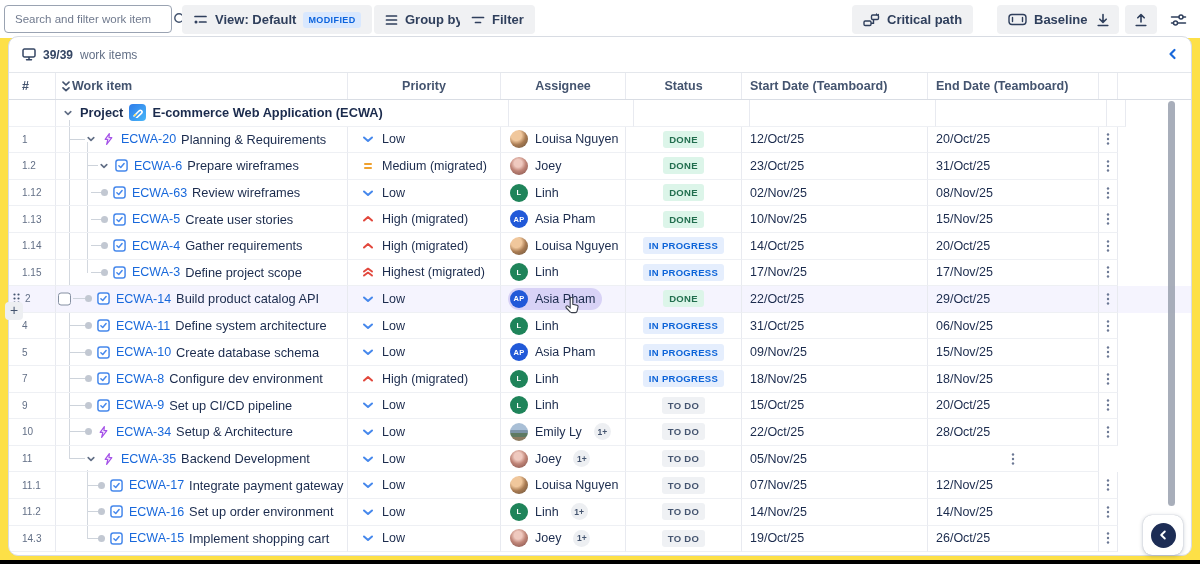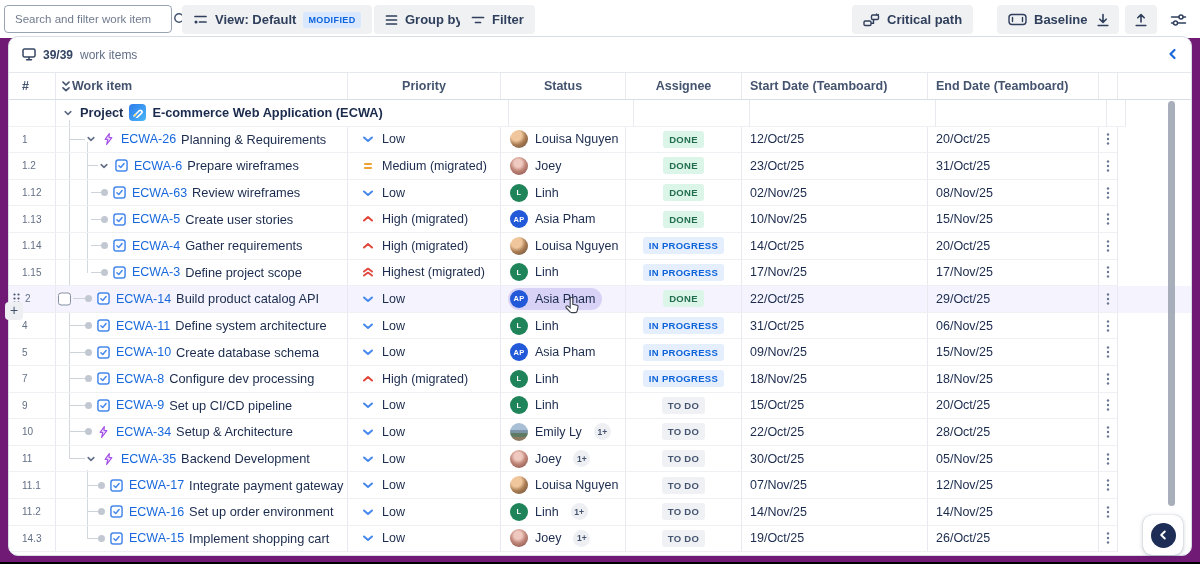--- a/index.html
+++ b/index.html
@@ -1,18 +1,18 @@
 <!DOCTYPE html>
 <html><head>
 <meta charset="utf-8">
 <style>
   * { margin:0; padding:0; box-sizing:border-box; }
   html,body { width:1200px; height:564px; background:#fff; overflow:hidden;
     font-family:"Liberation Sans","DejaVu Sans",sans-serif; }
-  .page { position:relative; width:1200px; height:564px; background:#701a75; border-bottom:2px solid #000000; }
+  .page { position:relative; width:1200px; height:564px; background:#fde047; border-bottom:4px solid #000000; }
 
   
   .toolbar { position:absolute; top:0; left:0; width:1200px; height:38px; background:#fff; }
   .searchbox { position:absolute; left:4px; top:5px; width:168px; height:28px; border:1px solid #9AA3B2;
     border-radius:4px; background:#fff; display:flex; align-items:center; }
   .searchbox input { border:none; outline:none; flex:1; height:100%; padding:0 4px 0 10px;
     font-size:11.5px; color:#44546F; font-family:inherit; background:transparent; }
   .searchbox input::placeholder { color:#707A8E; }
   .searchbox .sicon { margin-right:8px; display:flex; }
   .tbtn { position:absolute; top:5px; height:29px; display:inline-flex; align-items:center; gap:7px;
@@ -220,22 +220,22 @@
       <div class="th" style="padding-left:4px; gap:0">
         <span style="display:flex">
           <svg width="12" height="13" viewBox="0 0 12 13">
               <path d="M3 2.2 6 5l3-2.8" fill="none" stroke="#44546F" stroke-width="1.7" stroke-linecap="round" stroke-linejoin="round"></path>
               <path d="M3 7.8 6 10.6l3-2.8" fill="none" stroke="#44546F" stroke-width="1.7" stroke-linecap="round" stroke-linejoin="round"></path>
             </svg>
         </span>
         <span>Work item</span>
       </div>
       <div class="th tc">Priority</div>
+      <div class="th tc">Assignee</div>
       <div class="th tc">Status</div>
-      <div class="th tc">Assignee</div>
       <div class="th" style="padding-left:8px">Start Date (Teamboard)</div>
       <div class="th" style="padding-left:8px">End Date (Teamboard)</div>
       <div class="th"></div>
       <div class="th" style="border-right:none"></div>
     </div>
 
     <div class="tbody" id="tbody">
 
       <div class="vline" style="left:60px; top:20px; height:339px"></div>
       <div class="vline" style="left:78px; top:42px; height:131px"></div>
@@ -275,21 +275,21 @@
             <span class="expander" style="display:flex">
               <svg width="12" height="12" viewBox="0 0 12 12">
                 <path d="M3.2 4.6 6 7.4l2.8-2.8" fill="none" stroke="#626F86" stroke-width="1.6" stroke-linecap="round" stroke-linejoin="round"></path>
               </svg>
             </span>
             <span class="type-icon" style="display:flex">
               <svg width="13" height="14" viewBox="0 0 14 14">
                 <path d="M7.9 1.2 3.4 7.4h2.9L5 12.8l5.6-7.2H7.5z" fill="none" stroke="#A552E8" stroke-width="1.3" stroke-linejoin="round"></path>
               </svg>
             </span>
-            <a class="key">ECWA-26</a>
+            <a class="key">ECWA-20</a>
             <span class="summary">Planning &amp; Requirements</span>
           </div>
           <div class="cell c-priority">
             <span style="display:flex">
               <svg width="14" height="14" viewBox="0 0 14 14">
                 <path d="M3 5.5 7 9l4-3.5" fill="none" stroke="#4688EC" stroke-width="2" stroke-linecap="round" stroke-linejoin="round"></path>
               </svg>
             </span>
             <span class="plabel">Low</span>
           </div>
@@ -708,21 +708,21 @@
           <div class="cell c-work" style="padding-left:14px">
             <span class="conn" style="width:15px"></span>
             <span class="dot"></span>
             <span class="type-icon" style="display:flex">
               <svg width="13" height="13" viewBox="0 0 14 14">
                 <rect x="1" y="1" width="12" height="12" rx="2.5" fill="#fff" stroke="#4688EC" stroke-width="1.6"></rect>
                 <path d="M4.2 7.2 6.2 9.1l3.6-4.3" fill="none" stroke="#4688EC" stroke-width="1.6" stroke-linecap="round" stroke-linejoin="round"></path>
               </svg>
             </span>
             <a class="key">ECWA-8</a>
-            <span class="summary">Configure dev processing</span>
+            <span class="summary">Configure dev environment</span>
           </div>
           <div class="cell c-priority">
             <span style="display:flex">
               <svg width="14" height="14" viewBox="0 0 14 14">
                 <path d="M3 8.5 7 5l4 3.5" fill="none" stroke="#E2483D" stroke-width="2" stroke-linecap="round" stroke-linejoin="round"></path>
               </svg>
             </span>
             <span class="plabel">High (migrated)</span>
           </div>
           <div class="cell c-assignee">
@@ -869,21 +869,20 @@
           <div class="cell c-assignee">
             <span class="chip">
               <span class="avatar av-joey"></span>
               <span class="aname">Joey</span>
             </span>
             <span class="extra">1+</span>
           </div>
           <div class="cell tc" style="justify-content:center">
             <span class="badge b-todo">TO DO</span>
           </div>
-          <div class="cell c-start">30/Oct/25</div>
           <div class="cell c-end">05/Nov/25</div>
           <div class="cell c-kebab">
             <span style="display:flex">
               <svg width="4" height="14" viewBox="0 0 4 14">
                 <circle cx="2" cy="2.5" r="1.2" fill="#6B7894"></circle>
                 <circle cx="2" cy="7" r="1.2" fill="#6B7894"></circle>
                 <circle cx="2" cy="11.5" r="1.2" fill="#6B7894"></circle>
               </svg>
             </span>
           </div>

